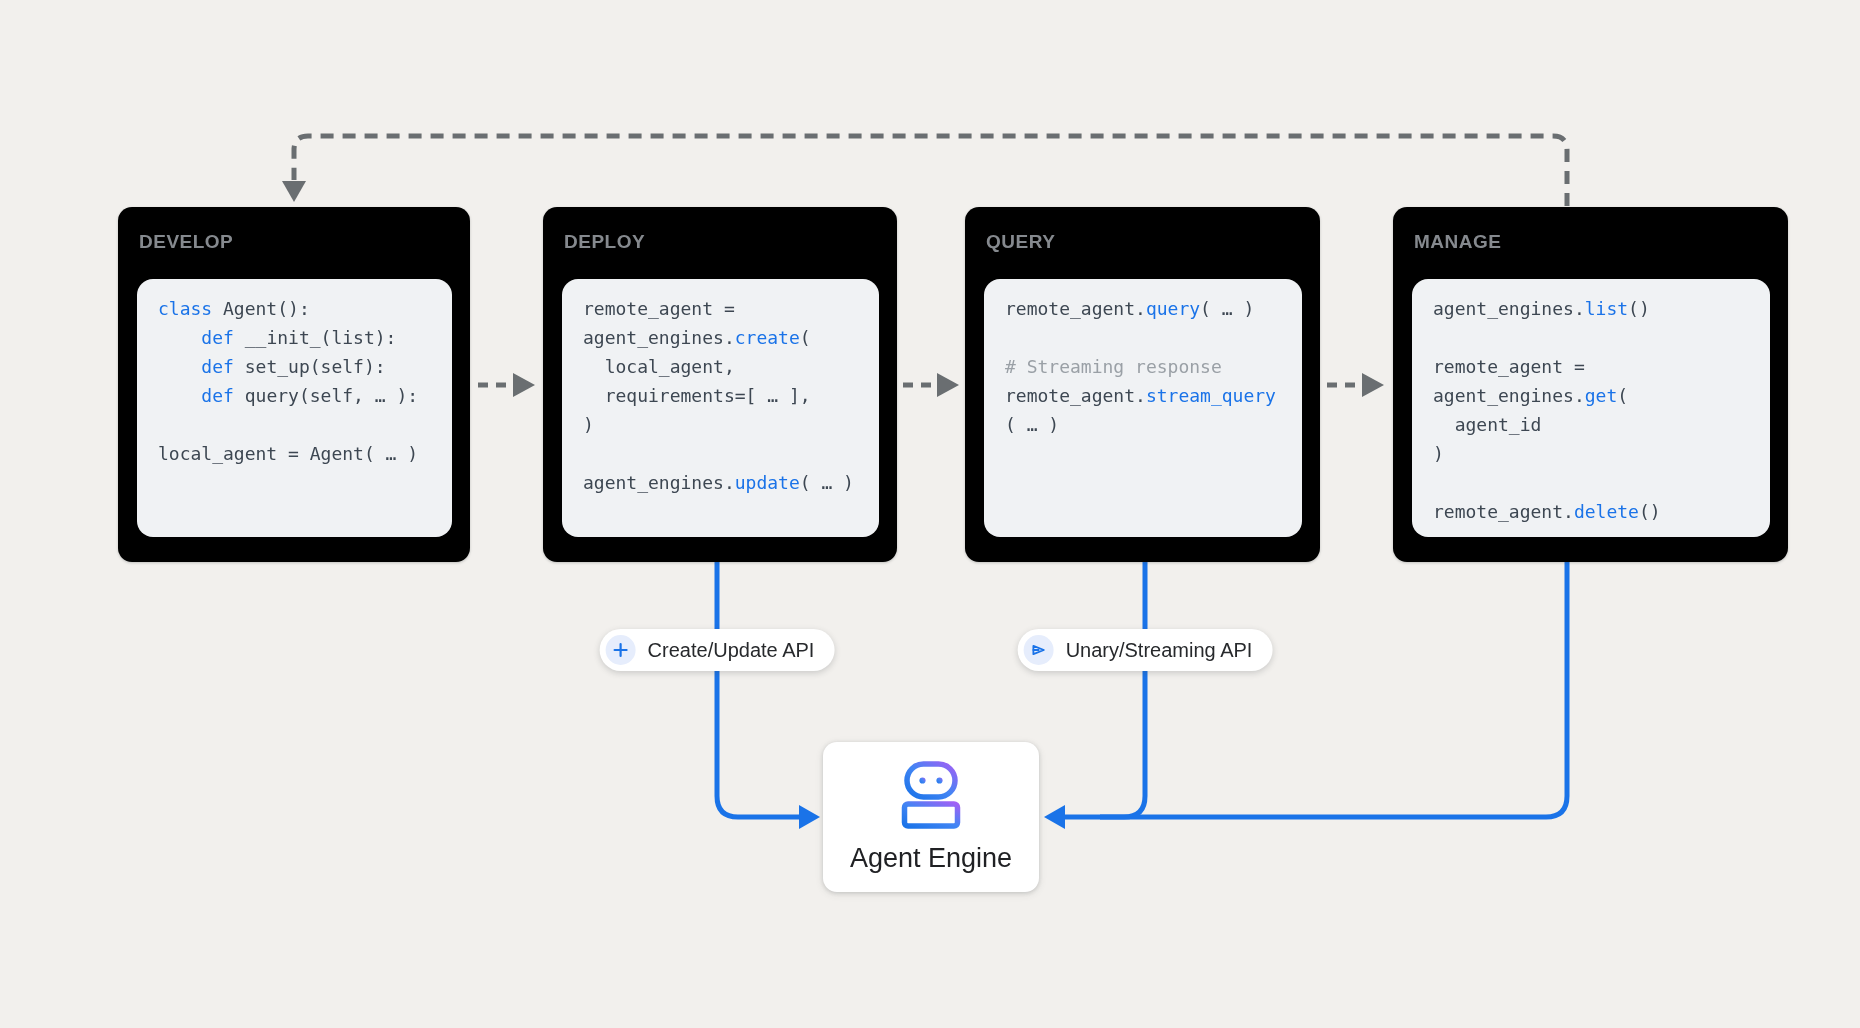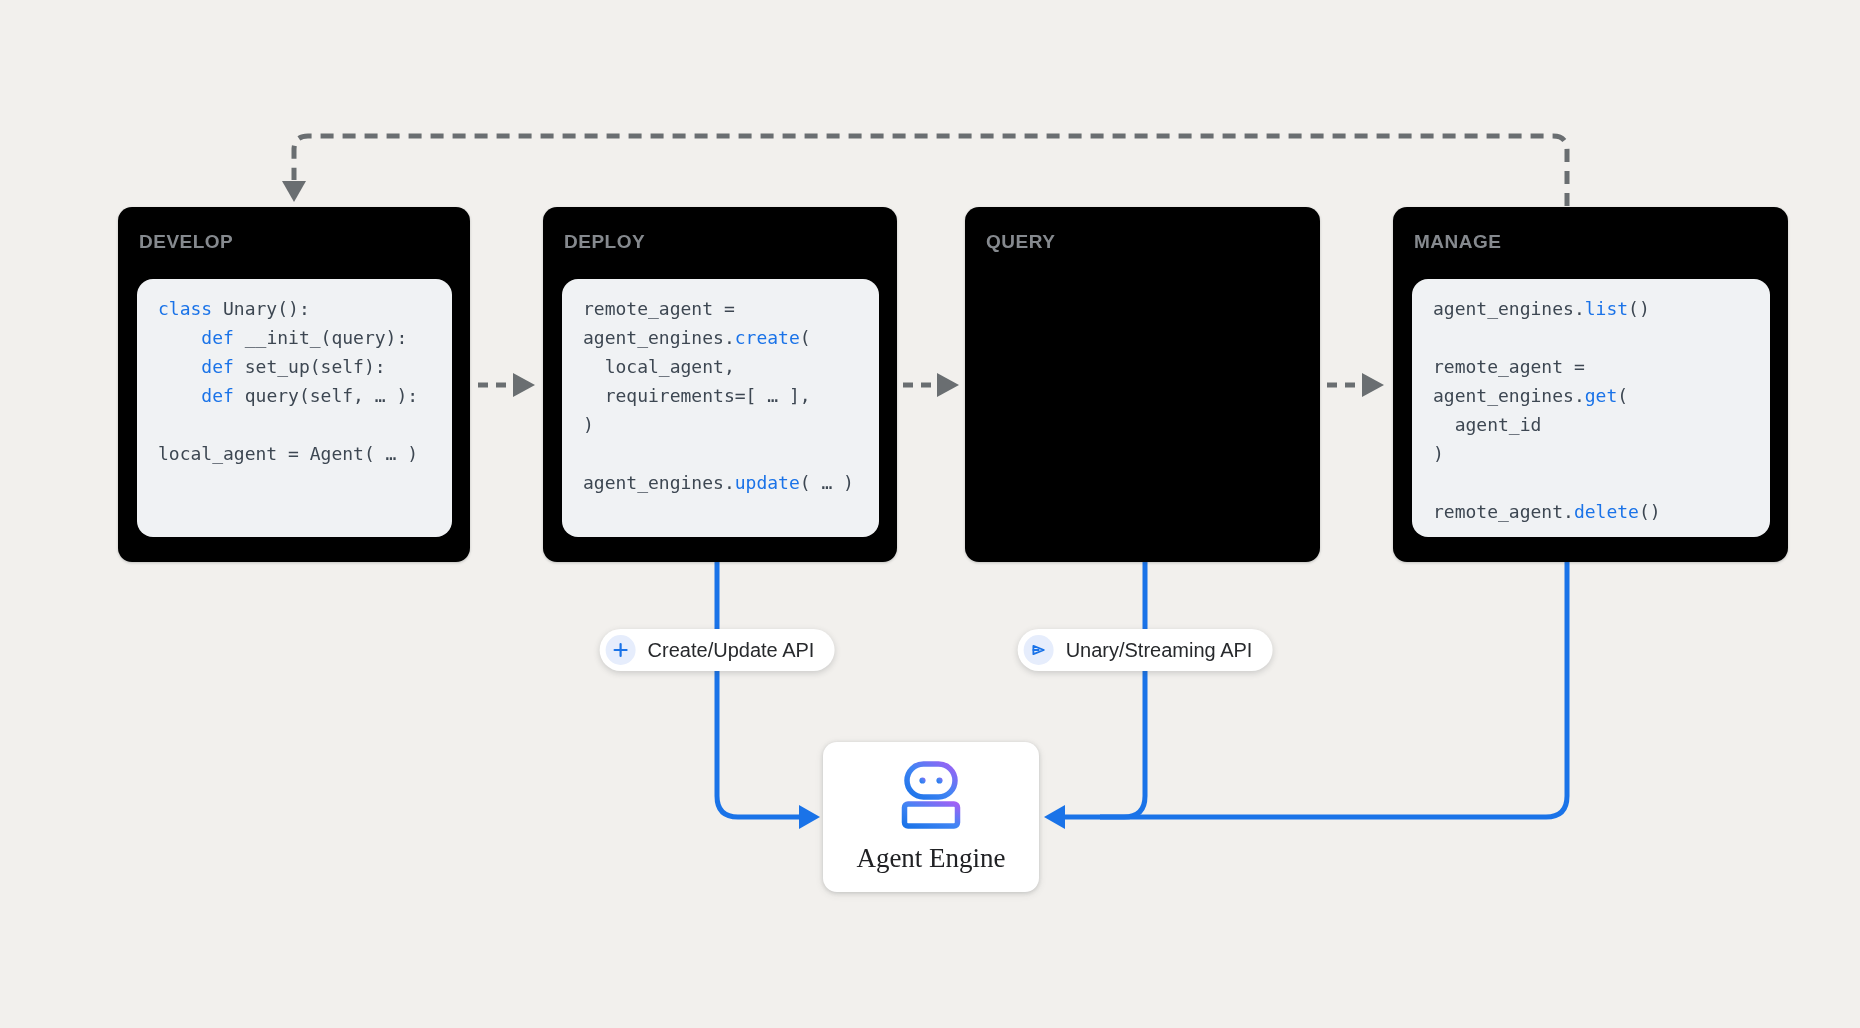--- a/index.html
+++ b/index.html
@@ -26,21 +26,21 @@
             display:inline-flex;align-items:center;background:#ffffff;border-radius:21px;
             padding:0 20px 0 6px;box-shadow:0 2px 6px rgba(60,64,67,.22);z-index:3;white-space:nowrap;justify-content:center;}
   .pill-icon-circle{width:30px;height:30px;border-radius:50%;background:#e6edfc;
                     display:flex;align-items:center;justify-content:center;flex:0 0 auto;}
   .pill-label{margin-left:12px;font-size:20px;color:#27292c;}
 
   
   #agent-engine-card{position:absolute;left:823px;top:742px;width:216px;height:150px;background:#ffffff;
                      border-radius:14px;box-shadow:0 1px 4px rgba(60,64,67,.20),0 2px 8px rgba(60,64,67,.10);
                      z-index:3;display:flex;flex-direction:column;align-items:center;justify-content:center;}
-  #agent-engine-label{margin-top:14px;font-size:27px;font-weight:500;color:#202124;font-family:Liberation Serif, serif;}
+  #agent-engine-label{margin-top:14px;font-size:27px;font-weight:500;color:#202124;}
 </style>
 </head>
 <body>
 
 <div id="canvas">
 
   <svg id="arrow-layer" width="1860" height="1028" viewBox="0 0 1860 1028" fill="none" xmlns="http://www.w3.org/2000/svg">
 
     <g>
       <path d="M1567 206 L1567 150 Q1567 136 1553 136 L308 136 Q294 136 294 150 L294 180" stroke="#6a6e71" stroke-width="5" stroke-dasharray="13 9"></path>
@@ -69,22 +69,22 @@
     </g>
     <g>
       <path d="M1567 562 L1567 796 Q1567 817 1546 817 L1065 817" stroke="#1a73e8" stroke-width="5"></path>
       <path d="M1065 805 L1065 829 L1044 817 Z" fill="#1a73e8"></path>
     </g>
   </svg>
 
   <div class="stage-card" style="left:118px;width:352px;">
     <div class="stage-title">DEVELOP</div>
     <div class="code-block">
-        <div class="code-line"><span class="kw">class</span><span> Unary():</span></div>
-        <div class="code-line"><span>    </span><span class="kw">def</span><span> __init_(query):</span></div>
+        <div class="code-line"><span class="kw">class</span><span> Agent():</span></div>
+        <div class="code-line"><span>    </span><span class="kw">def</span><span> __init_(list):</span></div>
         <div class="code-line"><span>    </span><span class="kw">def</span><span> set_up(self):</span></div>
         <div class="code-line"><span>    </span><span class="kw">def</span><span> query(self, … ):</span></div>
         <div class="code-line">&nbsp;</div>
         <div class="code-line"><span>local_agent = Agent( … )</span></div>
       </div>
   </div>
 
   <div class="stage-card" style="left:543px;width:354px;">
     <div class="stage-title">DEPLOY</div>
     <div class="code-block">
@@ -93,20 +93,27 @@
         <div class="code-line"><span>  local_agent,</span></div>
         <div class="code-line"><span>  requirements=[ … ],</span></div>
         <div class="code-line"><span>)</span></div>
         <div class="code-line">&nbsp;</div>
         <div class="code-line"><span>agent_engines.</span><span class="kw">update</span><span>( … )</span></div>
       </div>
   </div>
 
   <div class="stage-card" style="left:965px;width:355px;">
     <div class="stage-title">QUERY</div>
+    <div class="code-block">
+        <div class="code-line"><span>remote_agent.</span><span class="kw">query</span><span>( … )</span></div>
+        <div class="code-line">&nbsp;</div>
+        <div class="code-line"><span class="cm"># Streaming response</span></div>
+        <div class="code-line"><span>remote_agent.</span><span class="kw">stream_query</span></div>
+        <div class="code-line"><span>( … )</span></div>
+      </div>
   </div>
 
   <div class="stage-card" style="left:1393px;width:395px;">
     <div class="stage-title">MANAGE</div>
     <div class="code-block">
         <div class="code-line"><span>agent_engines.</span><span class="kw">list</span><span>()</span></div>
         <div class="code-line">&nbsp;</div>
         <div class="code-line"><span>remote_agent =</span></div>
         <div class="code-line"><span>agent_engines.</span><span class="kw">get</span><span>(</span></div>
         <div class="code-line"><span>  agent_id</span></div>

